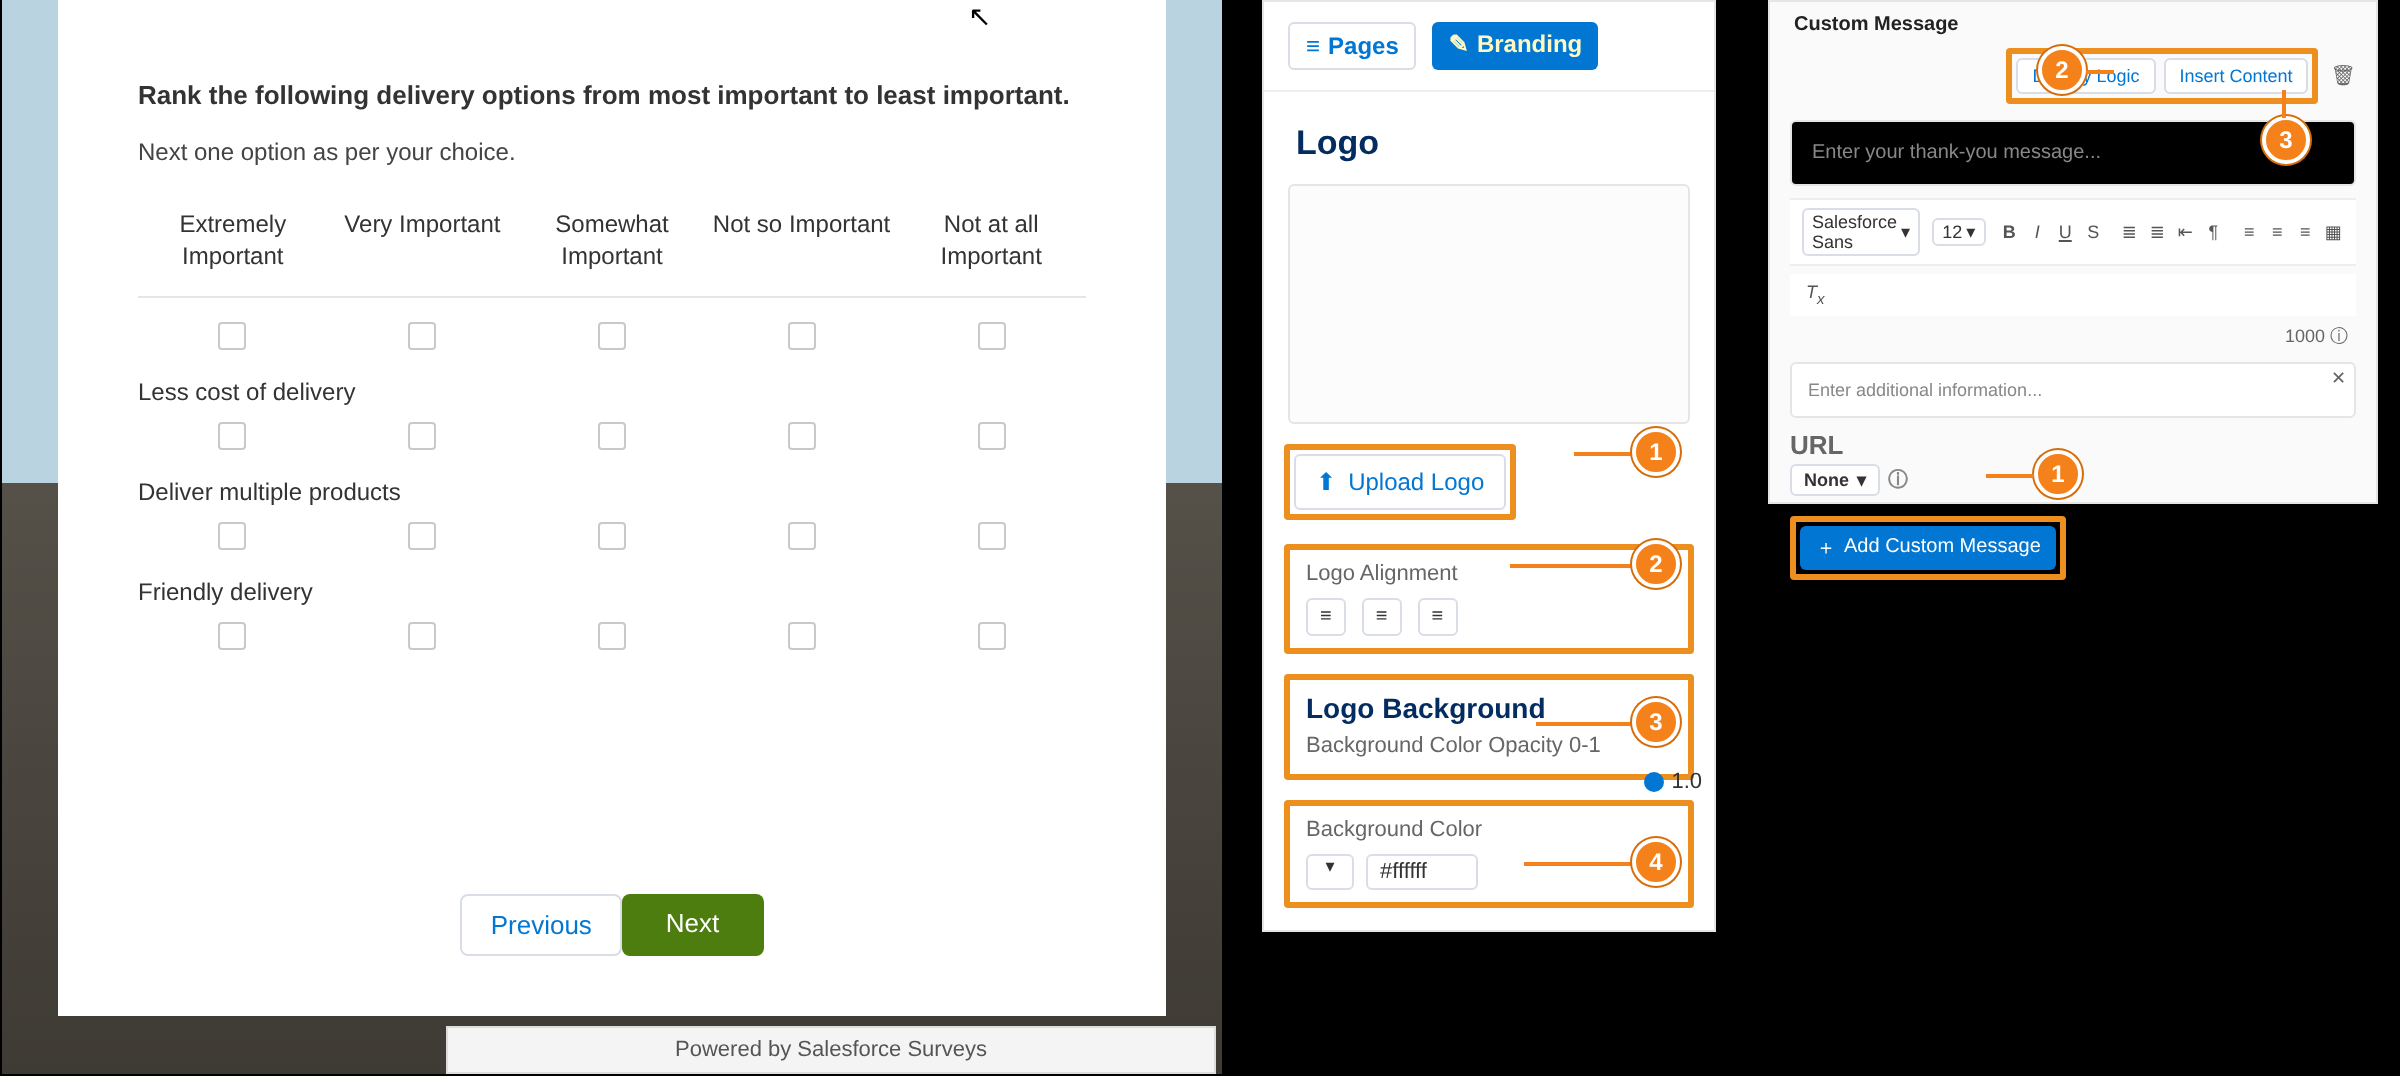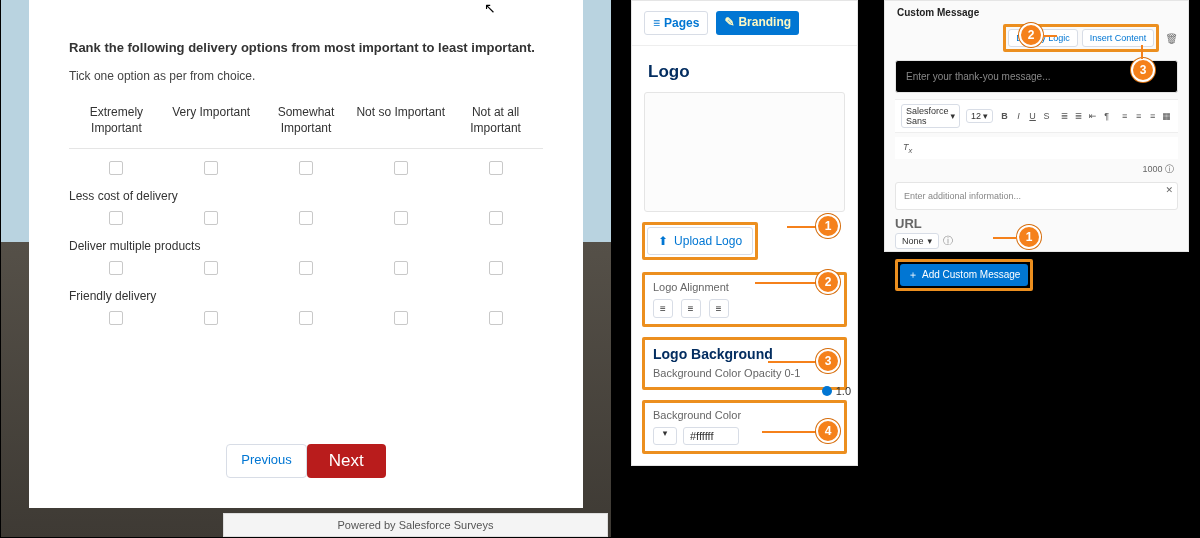--- a/index.html
+++ b/index.html
@@ -70,23 +70,23 @@
     border: 1px solid #d8dde6;
     border-radius: 4px;
     background: #fff;
     color: #0176d3;
     font-size: 13px;
   }
   .btn-next {
     padding: 7px 22px;
     border: none;
     border-radius: 4px;
-    background: #b91c1c;
+    background: #4d7c0f;
     color: #fff;
-    font-size: 17px;
+    font-size: 13px;
   }
   .footer-bar {
     position: absolute;
     left: 222px; bottom: 0;
     width: 385px; height: 24px;
     background: #f4f4f4;
     border: 1px solid #ddd;
     font-size: 11px;
     color: #555;
     display: flex;
@@ -228,38 +228,38 @@
   .char-count { text-align:right; font-size:9px; color:#666; padding: 2px 8px; }
   .additional-box {
     border:1px solid #e5e5e5; background:#fff; border-radius:3px;
     padding:8px; font-size:9px; color:#888;
     margin: 4px 4px 6px 4px; min-height:20px;
     resize: none;
     position:relative;
   }
   .close-x { position:absolute; right:4px; top:2px; font-size:9px; color:#666;}
   .url-label { font-size:13px; color:#666; margin: 2px 4px; font-weight:700;}
-  .url-row{ display:flex; gap:4px; align-items:center; margin: 2px 4px 10px 4px;}
+  .url-row{ display:flex; gap:4px; align-items:center; margin: 2px 4px 10px 4px; font-weight: bold;}
   .url-sel { border:1px solid #d8dde6; background:#fff; border-radius:3px; padding:2px 6px; font-size:9px; display:flex; align-items:center; gap:4px;}
   .add-msg-btn {
     display:inline-flex; align-items:center; gap:4px;
     background:#0176d3; color:#fff; border-radius:3px;
     padding:4px 8px; font-size:10px;
   }
   .icon-pencil::before{content:"✎";}
   .icon-list::before{content:"≡";}
   .icon-upload::before{content:"⬆";}
 </style>
 </head>
 <body>
 
 <div class="survey-outer">
   <div class="survey-card">
     <div class="survey-question">Rank the following delivery options from most important to least important.</div>
-    <div class="survey-sub">Tick one option as per from choice.</div>
+    <div class="survey-sub">Next one option as per your choice.</div>
 
     <div class="head-row">
       <div class="head-cell">Extremely Important</div>
       <div class="head-cell">Very Important</div>
       <div class="head-cell">Somewhat Important</div>
       <div class="head-cell">Not so Important</div>
       <div class="head-cell">Not at all Important</div>
     </div>
 
     <div class="matrix-group">

